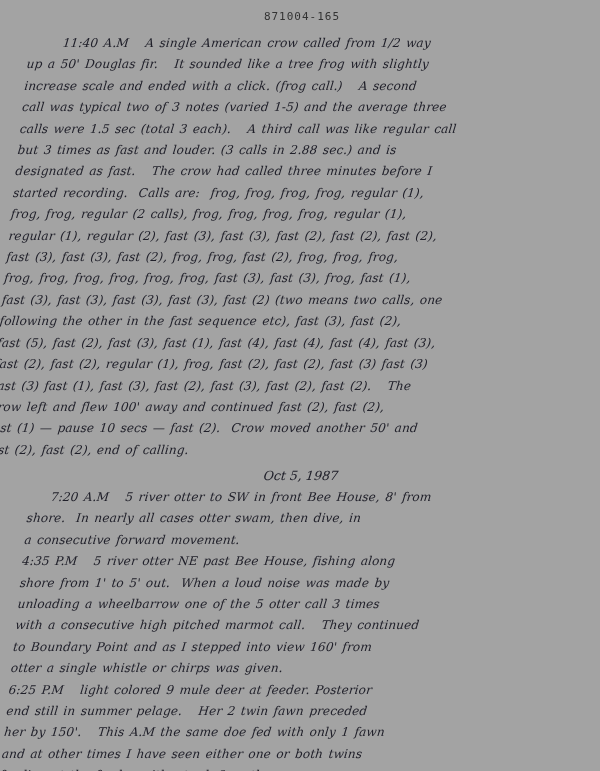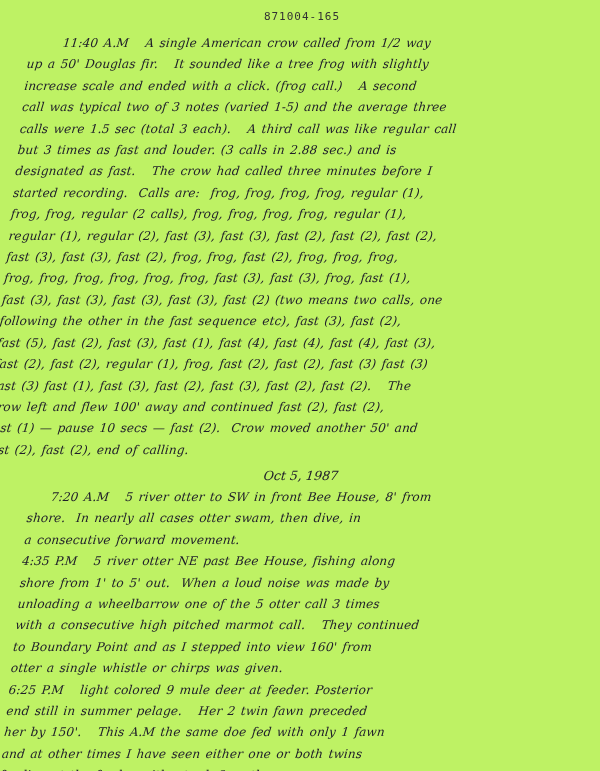--- a/index.html
+++ b/index.html
@@ -12,21 +12,21 @@
     height: 771px;
     font-family: "DejaVu Serif", serif;
     color: #1a1a1a;
     position: relative;
     overflow: hidden;
   }
   .page {
     position: relative;
     width: 600px;
     height: 771px;
-    background: #bef264;
+    background: #a3a3a3;
     box-sizing: border-box;
     padding: 8px 26px 10px 30px;
   }
   .page-id {
     text-align: center;
     font-family: "DejaVu Sans Mono", monospace;
     font-size: 11px;
     letter-spacing: 1px;
     color: #333;
     margin: 2px 0 10px 0;

